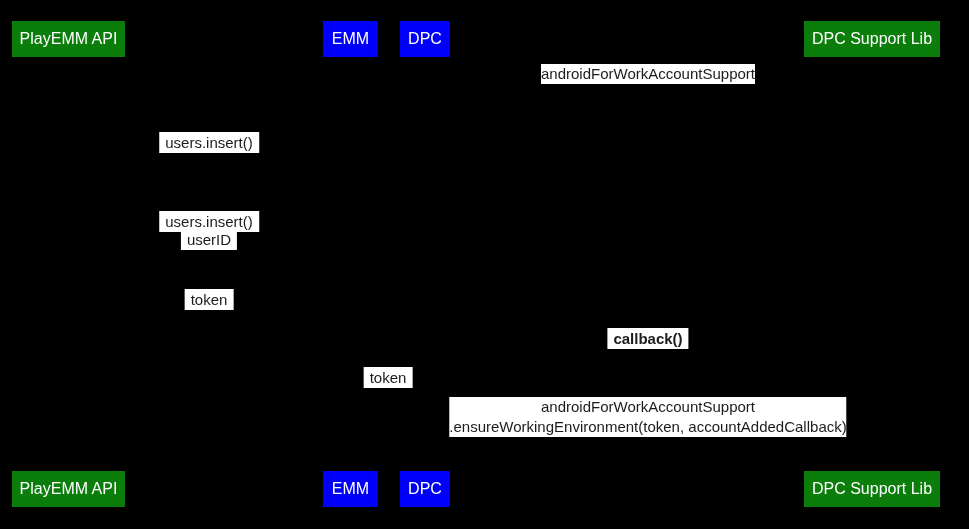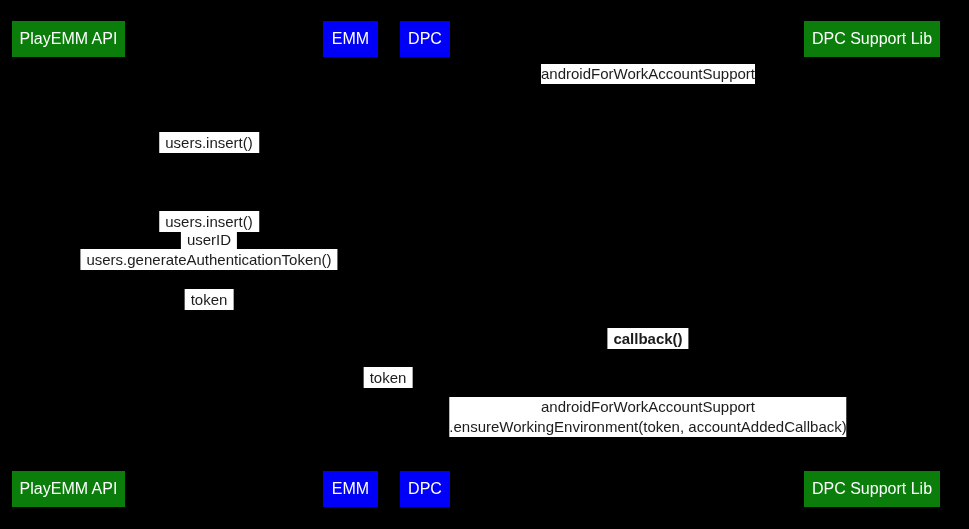--- a/index.html
+++ b/index.html
@@ -55,21 +55,20 @@
   <div class="msg two" style="left:648px; top:64px;">
     <div class="msg-line">androidForWorkAccountSupport</div>
   </div>
 
   <div class="msg" style="left:209px; top:132px;">users.insert()</div>
 
   <div class="msg" style="left:209px; top:185px;margin-top:44px;">userID</div>
 
   <div class="msg" style="left:209px; top:211px;">users.insert()</div>
 
-  <div class="msg" style="left:209px; top:249px;">users.generateAuthenticationToken()</div>
 
   <div class="msg" style="left:209px; top:289px;">token</div>
 
   <div class="msg" style="left:648px; top:328px;font-weight:bold;">callback()</div>
 
   <div class="msg" style="left:388px; top:367px;">token</div>
 
   <div class="msg two" style="left:648px; top:397px;">
     <div class="msg-line">androidForWorkAccountSupport</div>
     <div class="msg-line">.ensureWorkingEnvironment(token, accountAddedCallback)</div>

